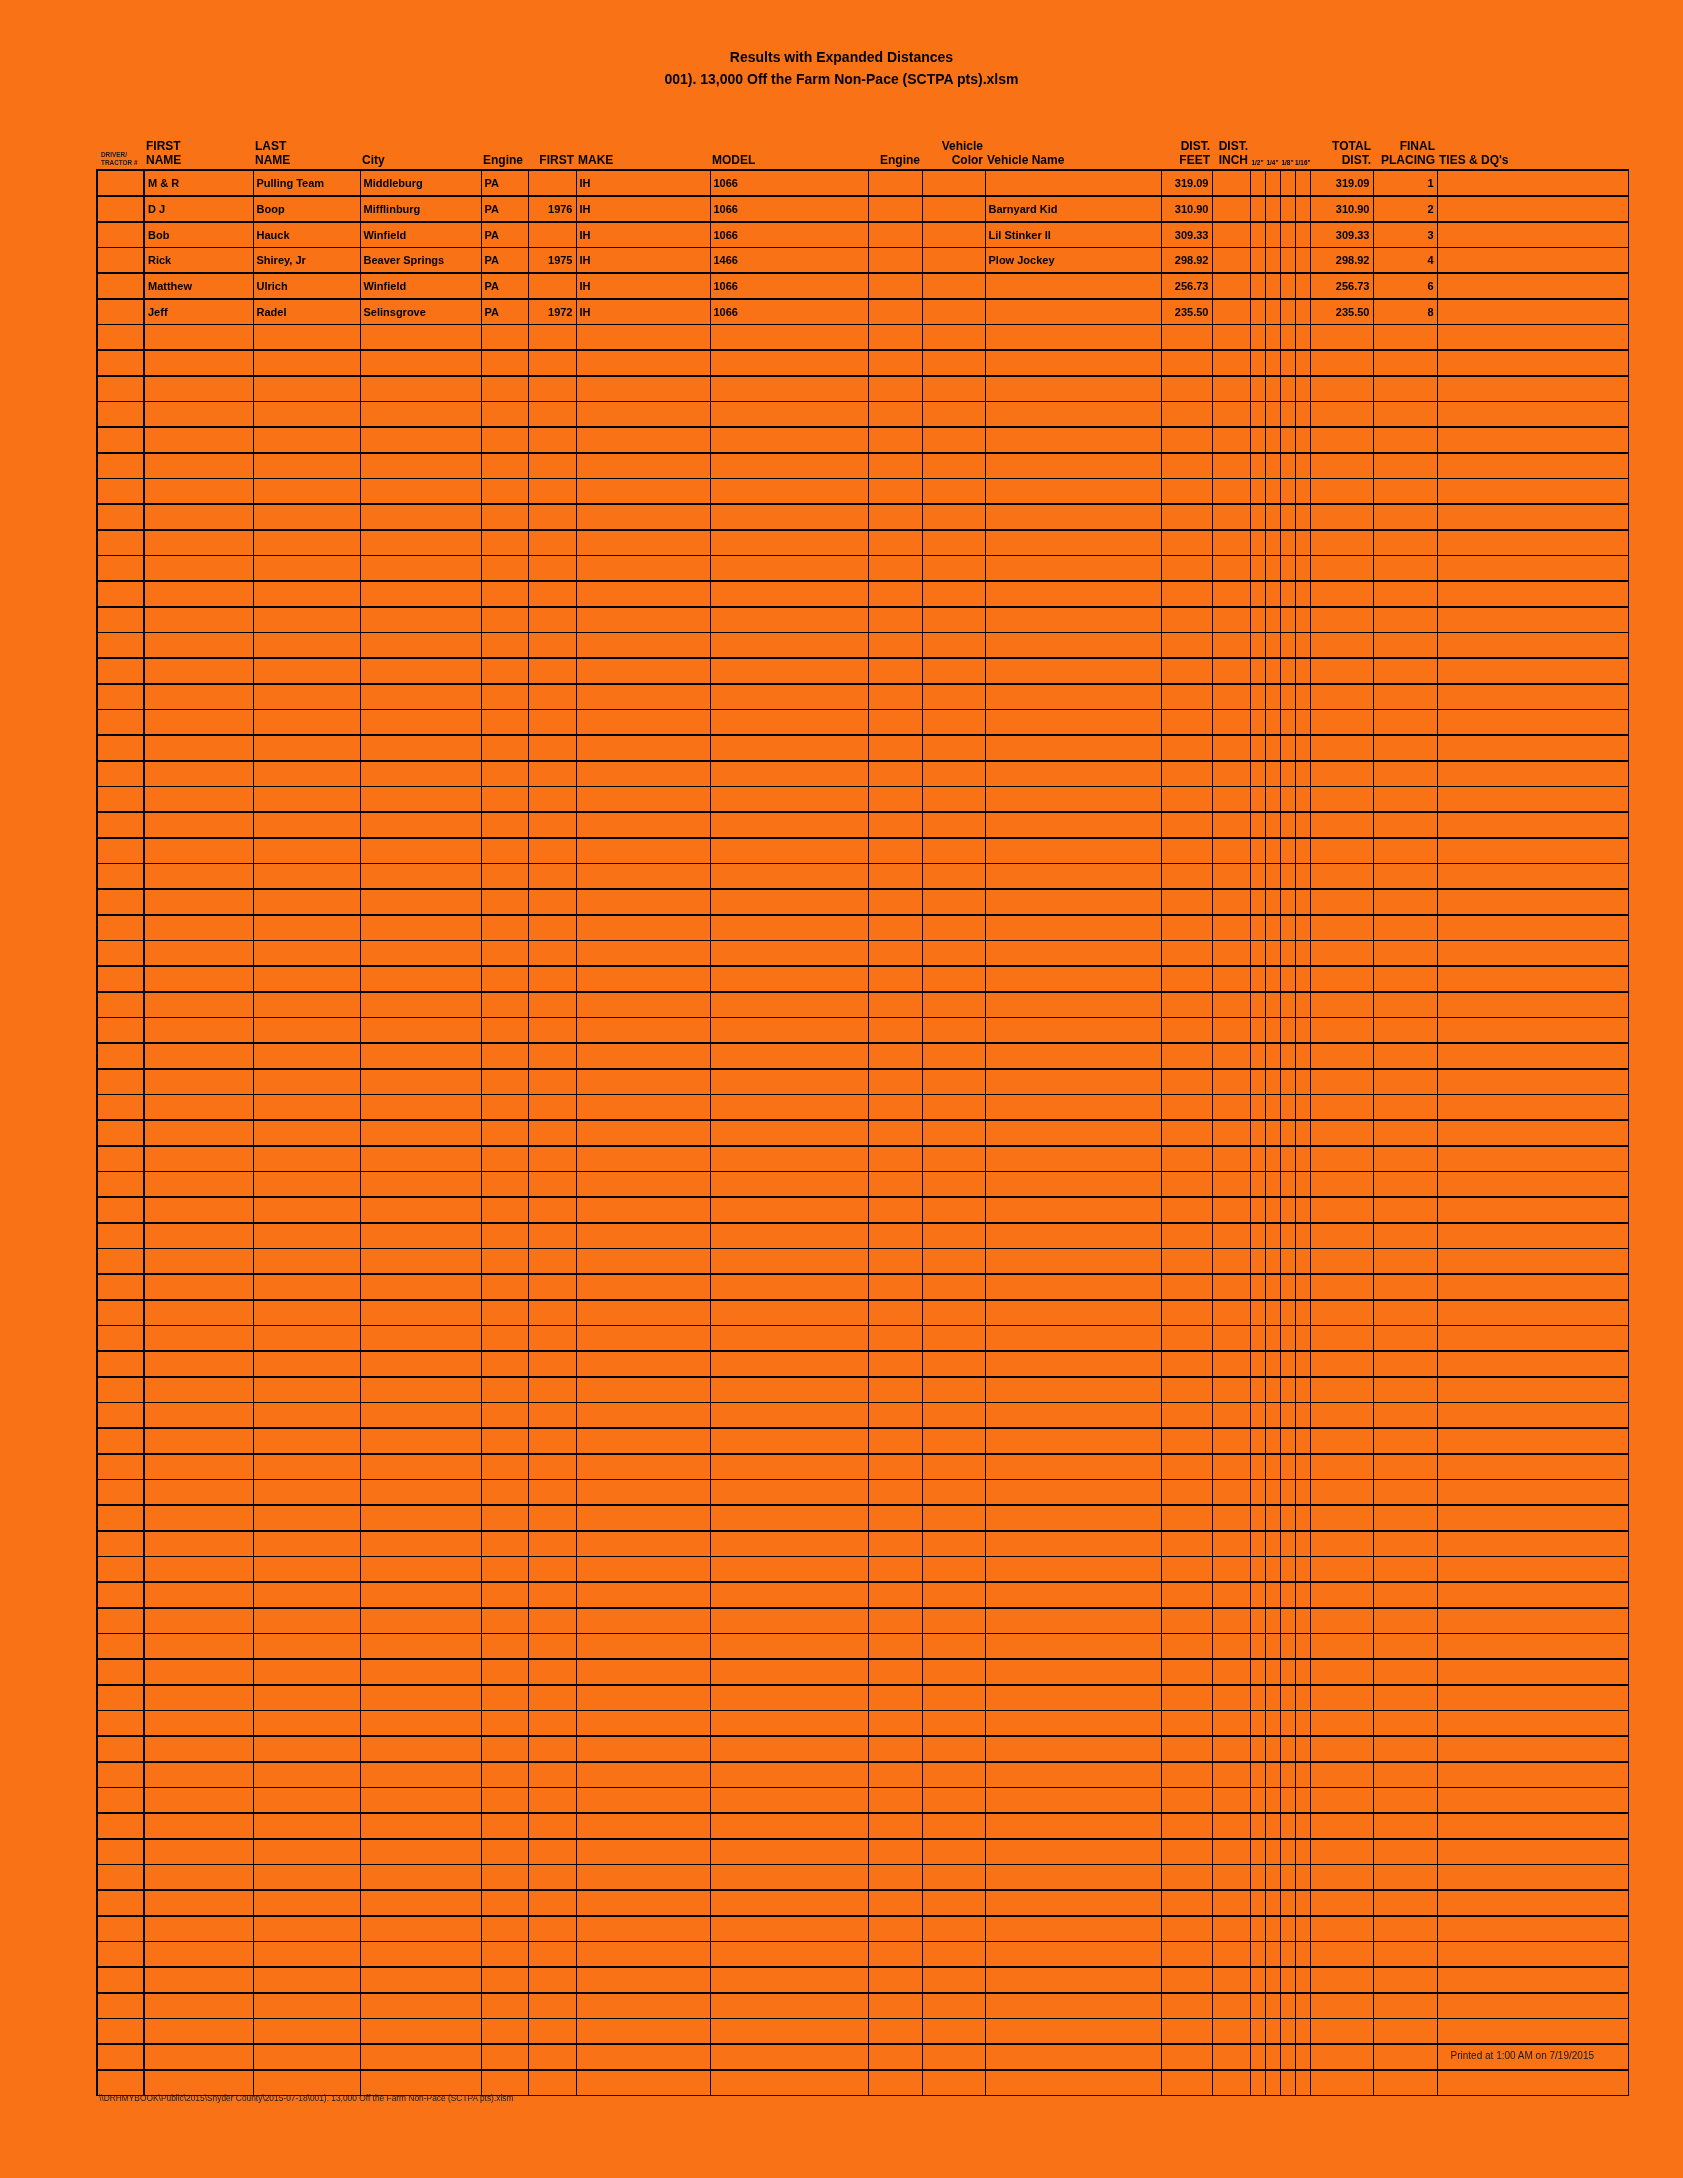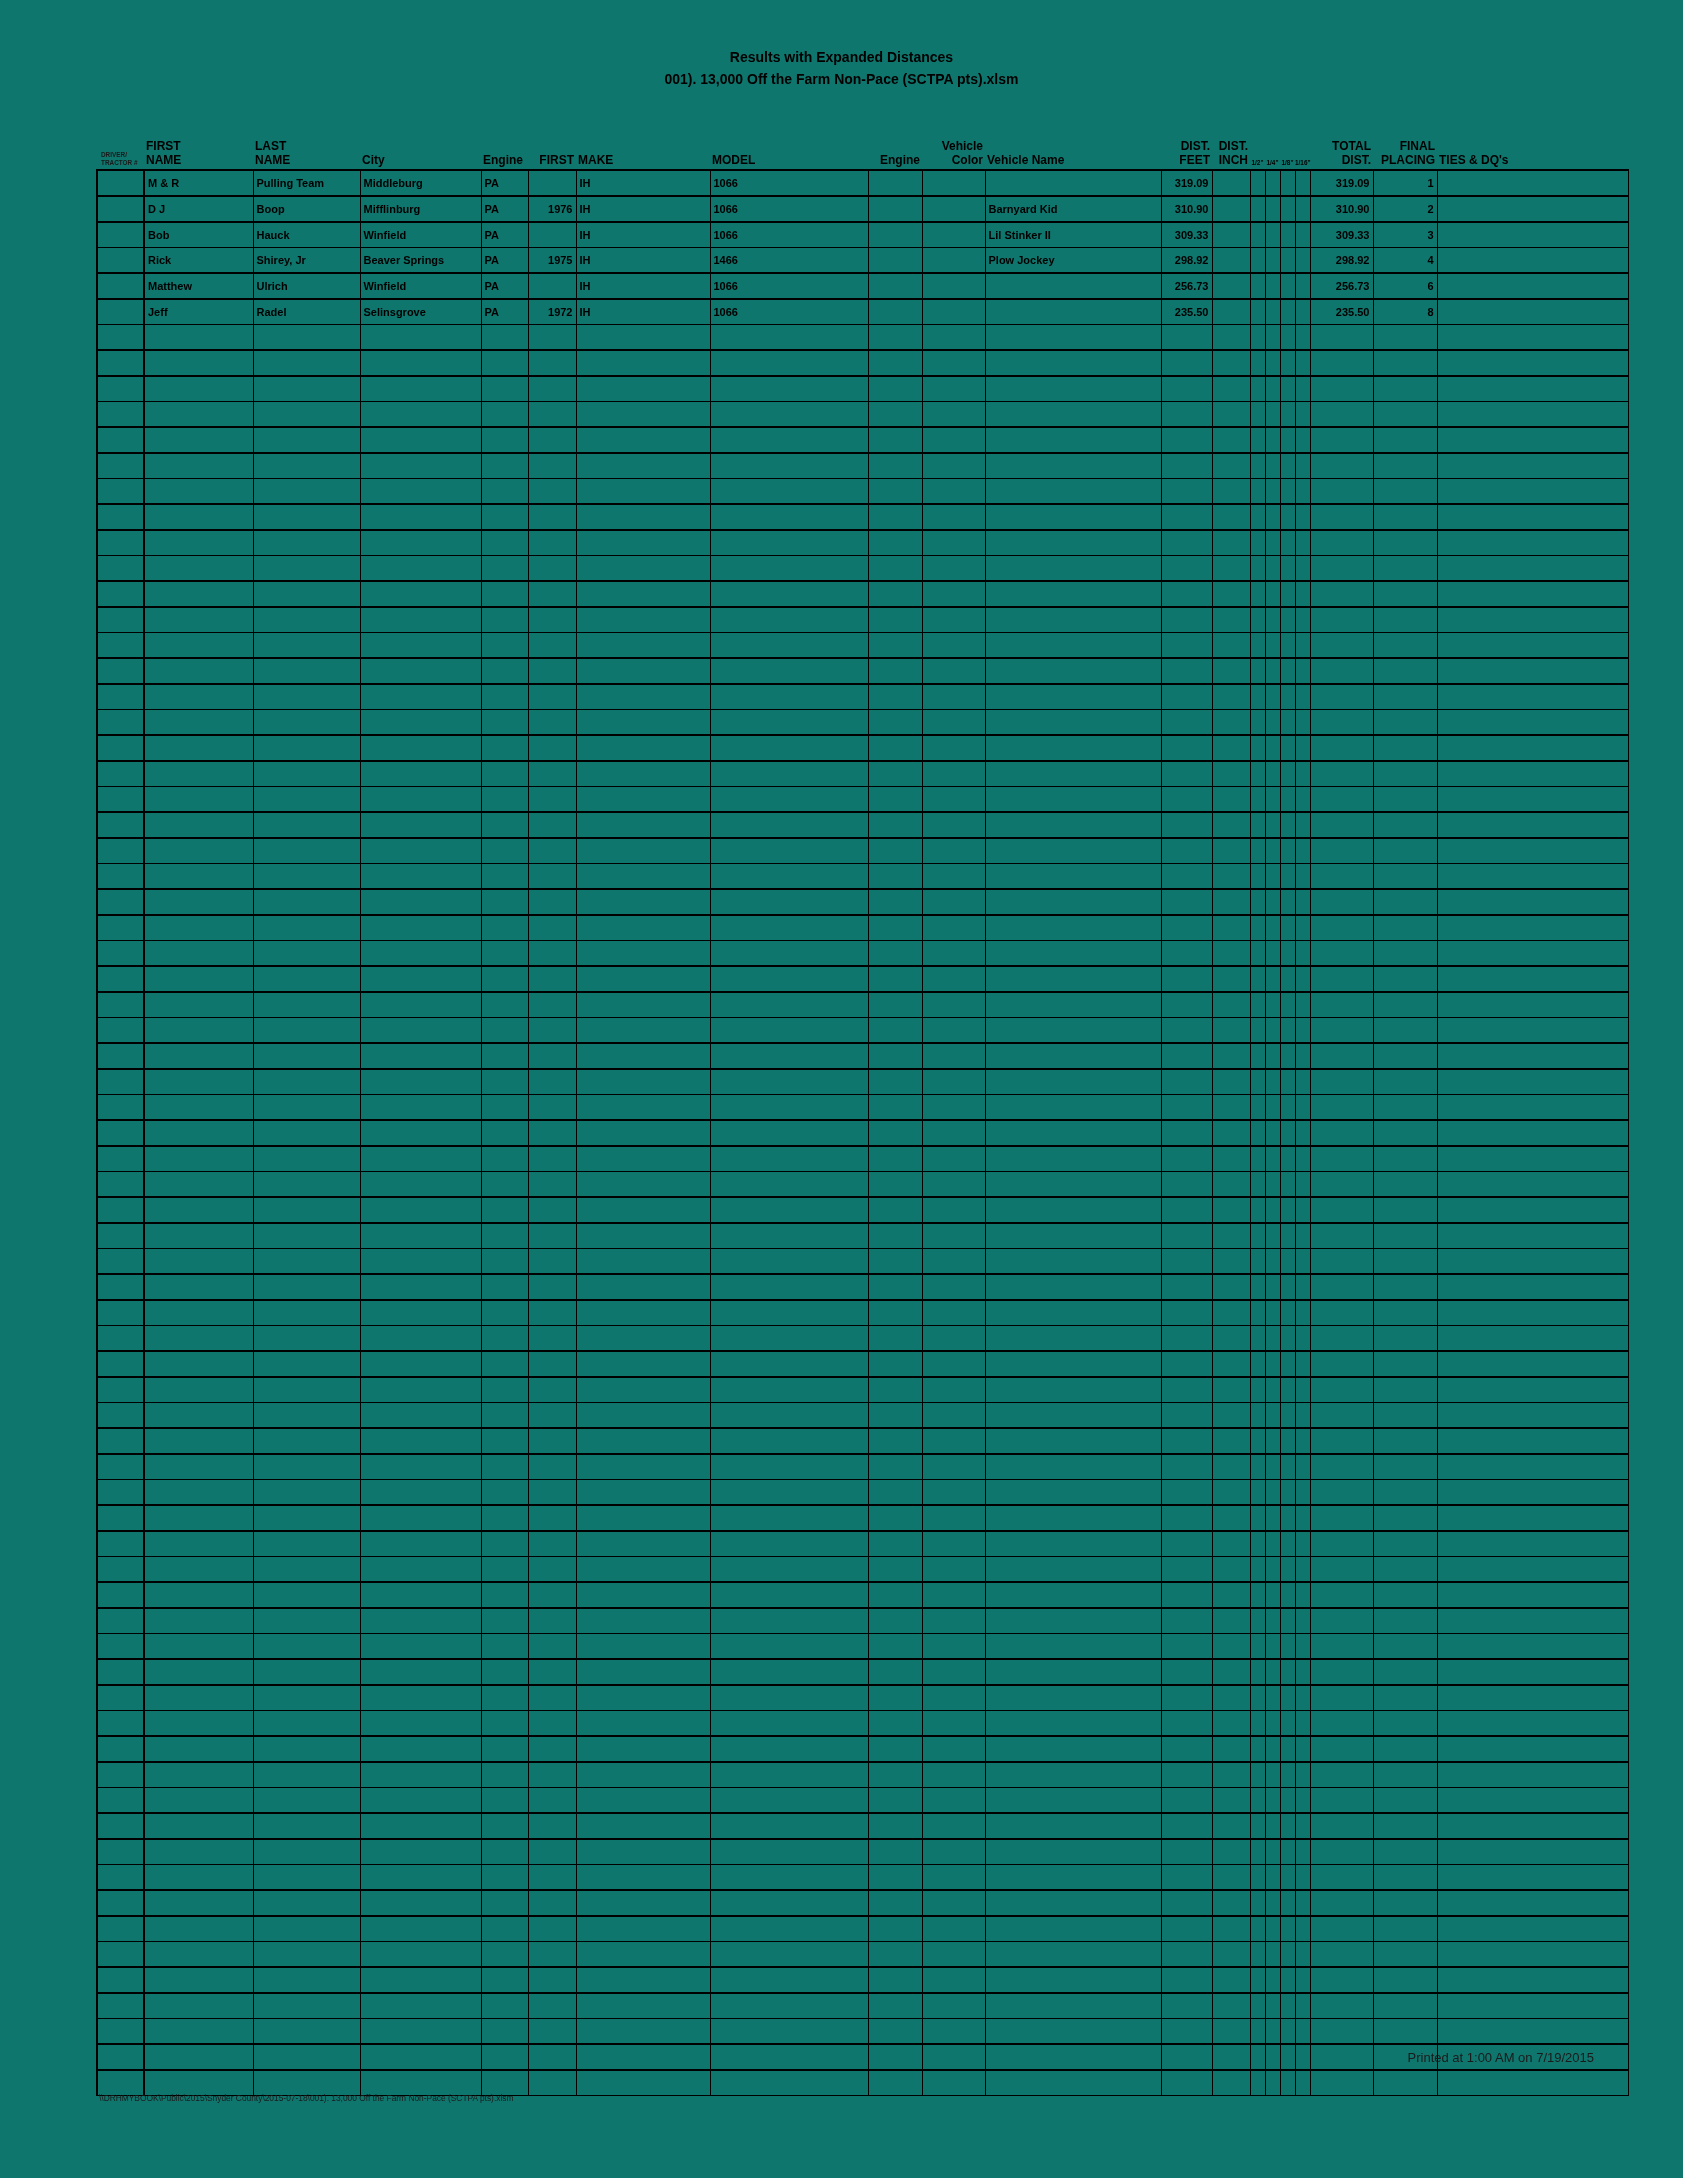--- a/index.html
+++ b/index.html
@@ -1,19 +1,19 @@
 <!DOCTYPE html>
 <html><head>
 <meta charset="utf-8">
 <style>
   html,body { margin:0; padding:0; background:#e8e8e8; }
   .page {
     position:relative;
     width:1683px; height:2178px;
-    background:#0f766e;
+    background:#f97316;
     font-family:"Liberation Sans", sans-serif;
     color:#000;
     overflow:hidden;
   }
   .title-block {
     position:absolute; top:46px; left:0; width:1683px;
     text-align:center; font-weight:bold; font-size:14px; line-height:1.6;
   }
   table.results {
     position:absolute; left:96px; top:139px;
@@ -70,21 +70,21 @@
   
   tbody td.col-f2, tbody td.col-f4, tbody td.col-f8, tbody td.col-f16,
   tbody td.col-inch { border-right-width:1px; }
 
   .footer-left {
     position:absolute; left:99px; top:2050px;
     font-size:8.4px; color:#1a1a1a;margin-top:43px;
   }
   .footer-right {
     position:absolute; right:89px; top:2050px;
-    font-size:13px; color:#1a1a1a;
+    font-size:10px; color:#1a1a1a;
   }
 </style>
 </head>
 <body>
 
 <div class="page">
 
   <div class="title-block">
     <div>Results with Expanded Distances</div>
     <div>001). 13,000 Off the Farm Non-Pace (SCTPA pts).xlsm</div>

